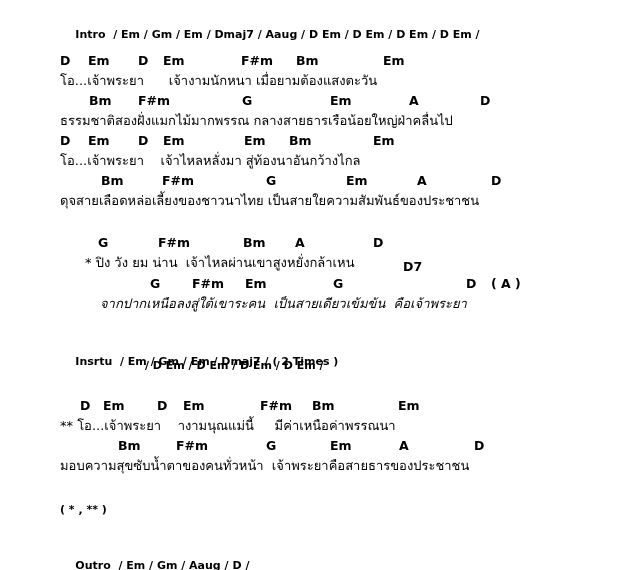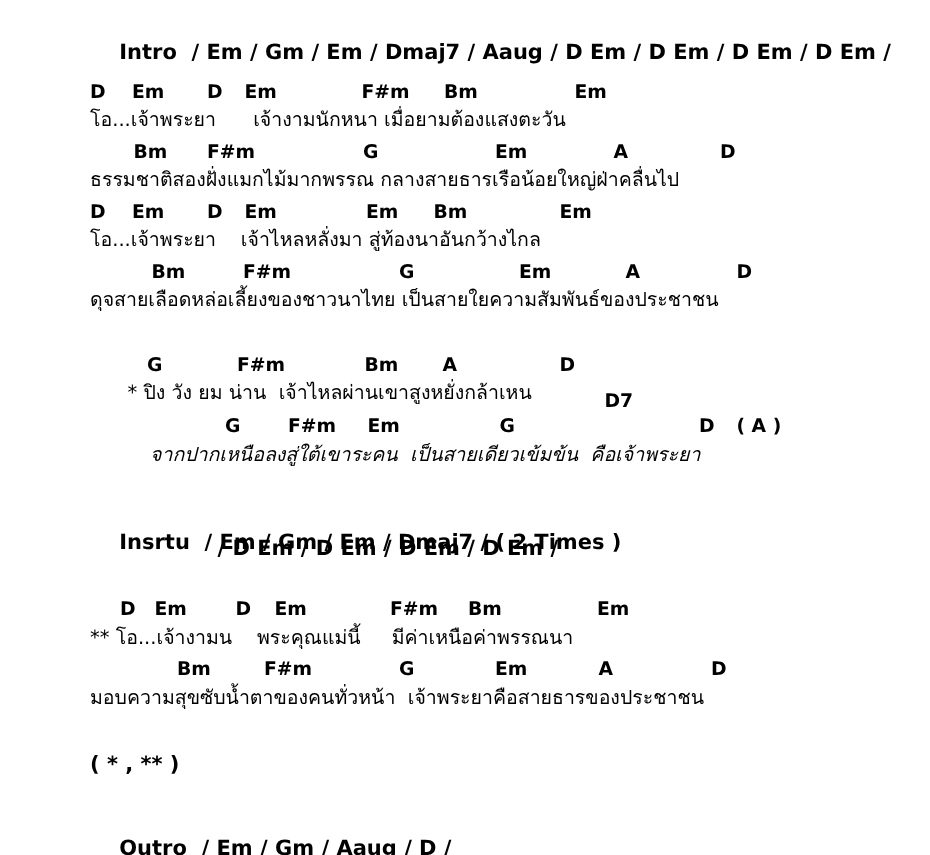--- a/index.html
+++ b/index.html
@@ -1,19 +1,19 @@
 <!DOCTYPE html>
 <html><head>
 <meta charset="utf-8">
 <style>
   html, body { margin: 0; padding: 0; background: #ffffff; }
   body { width: 620px; height: 570px; position: relative; overflow: hidden;
          font-family: "DejaVu Sans", sans-serif; color: #000; }
   .line { position: absolute; left: 0; white-space: pre; line-height: 16px; }
-  .hdr { font-weight: bold; font-size: 14px; }
+  .hdr { font-weight: bold; font-size: 11px; }
   .chord { position: absolute; font-weight: bold; font-size: 12.5px; white-space: pre; }
   .lyric { font-size: 13px; }
 </style>
 </head>
 <body>
 
 <div>
   <div class="line hdr" style="left:60px; top:11px;">
     <span>Intro</span>&nbsp;&nbsp;<span>/ Em / Gm / Em / Dmaj7 / Aaug / D Em / D Em / D Em / D Em /</span>
   </div>
@@ -73,21 +73,21 @@
   <div class="line hdr" style="left:111px; top:358px;margin-left:34px;">/ D Em / D Em / D Em / D Em /</div>
 
   <div id="chorus2">
       <span class="chord" style="left: 80px; top: 398px;">D</span>
       <span class="chord" style="left: 103px; top: 398px;">Em</span>
       <span class="chord" style="left: 157px; top: 398px;">D</span>
       <span class="chord" style="left: 183px; top: 398px;">Em</span>
       <span class="chord" style="left: 260px; top: 398px;">F#m</span>
       <span class="chord" style="left: 312px; top: 398px;">Bm</span>
       <span class="chord" style="left: 398px; top: 398px;">Em</span>
-      <div class="line lyric" style="left: 60px; top: 418px;">** โอ...เจ้างามน    พระคุณแม่นี้     มีค่าเหนือค่าพรรณนา</div>
+      <div class="line lyric" style="left: 60px; top: 418px;">** โอ...เจ้าพระยา    างามนุณแม่นี้     มีค่าเหนือค่าพรรณนา</div>
       <span class="chord" style="left: 118px; top: 438px;">Bm</span>
       <span class="chord" style="left: 176px; top: 438px;">F#m</span>
       <span class="chord" style="left: 266px; top: 438px;">G</span>
       <span class="chord" style="left: 330px; top: 438px;">Em</span>
       <span class="chord" style="left: 399px; top: 438px;">A</span>
       <span class="chord" style="left: 474px; top: 438px;">D</span>
       <div class="line lyric" style="left: 60px; top: 458px;">มอบความสุขซับน้ำตาของคนทั่วหน้า  เจ้าพระยาคือสายธารของประชาชน</div>
     </div>
 
   <div class="line hdr" style="left:60px; top:502px;">( * , ** )</div>

